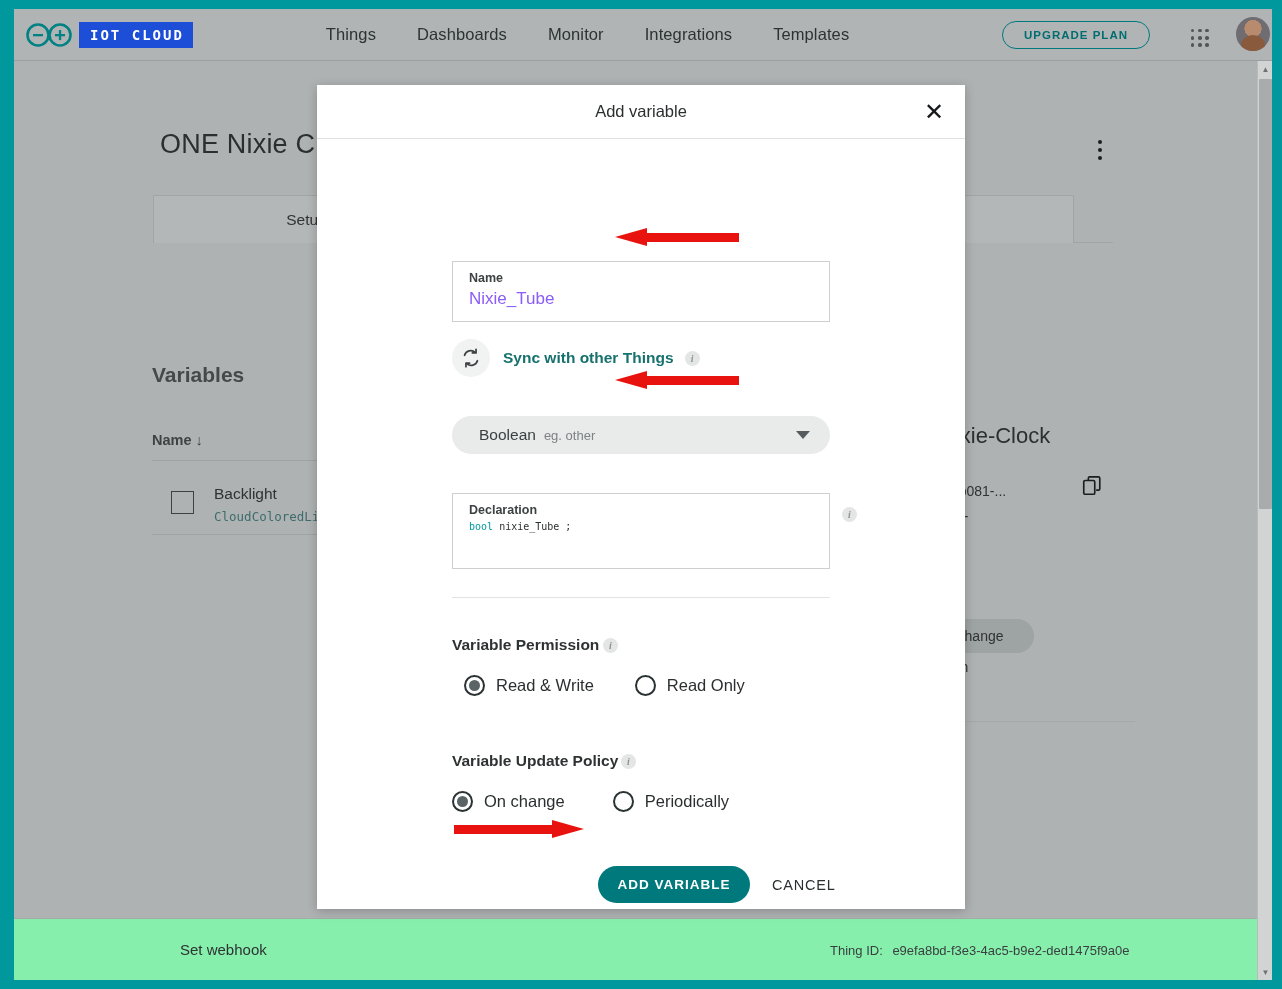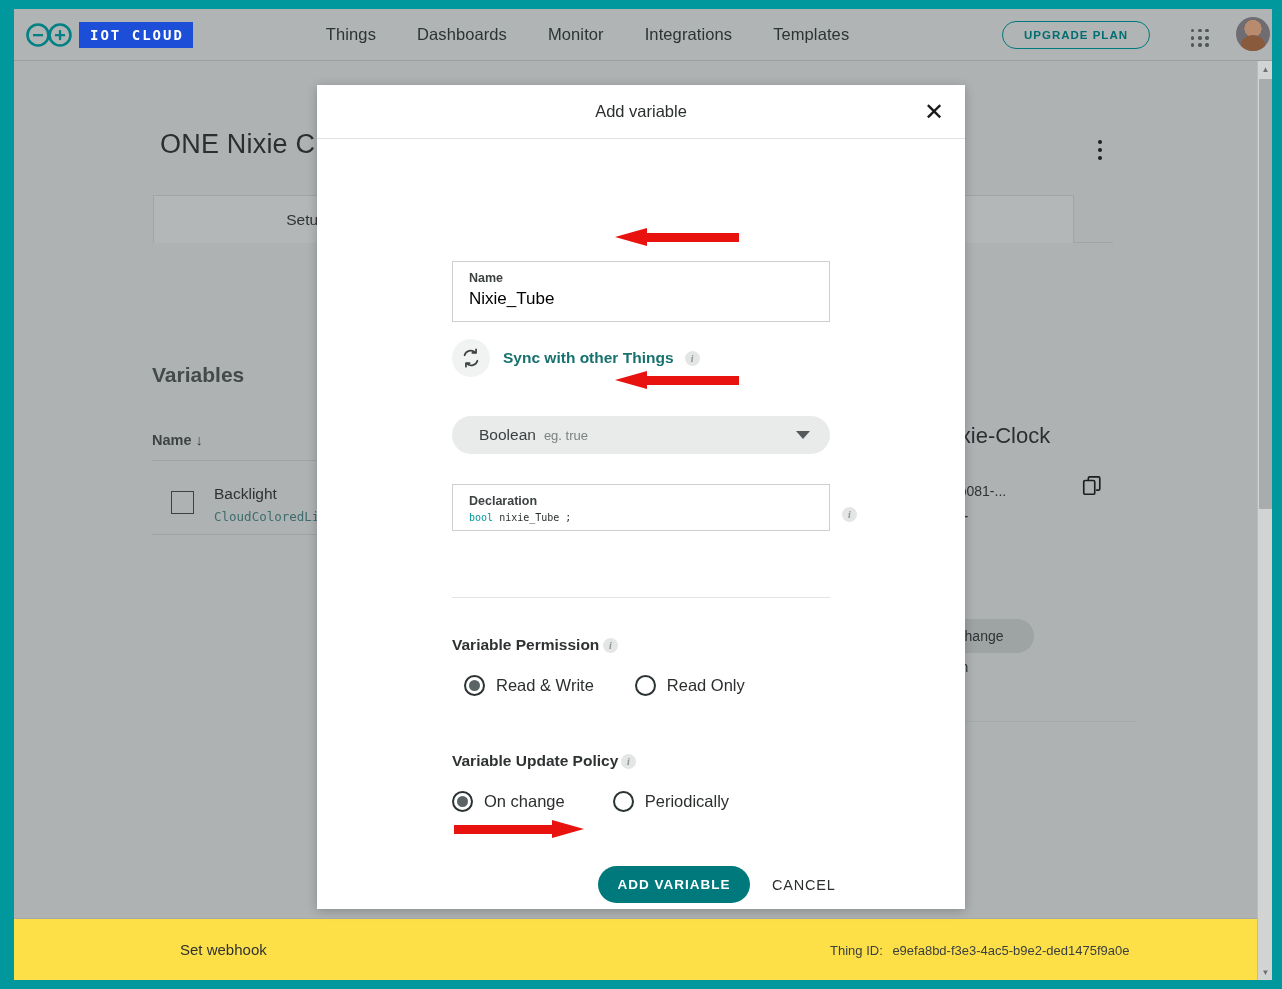--- a/index.html
+++ b/index.html
@@ -142,21 +142,21 @@
   }
   #device-detach { position:absolute; left:120px; top:296px; font-size:14px; color:#2f3334;}
   #panel-divider { position:absolute; left:0px; top:358px; width:331px; height:1px; background:#a4a9aa;}
   #net-label { position:absolute; left:0px; top:494px; font-size:15px; color:#2f3334;}
   #net-secret { position:absolute; left:20px; top:522px; font-size:15px; letter-spacing:2px; color:#2f3334;}
   #net-change { position:absolute; left:70px; top:588px; font-size:14px; color:#4d5253;}
 
   
   #bottombar {
     position:absolute; left:0; bottom:0; width:1258px; height:62px;
-    border-top:1px solid #a4a9aa; background:#fde047;
+    border-top:1px solid #a4a9aa; background:#86efac;
   }
   #set-webhook {
     position:absolute; left:166px; top:22px; font-size:15px; color:#2e3233; cursor:pointer;
   }
   #thing-id-wrap {
     position:absolute; left:816px; top:24px; font-size:13px; color:#3a3f40;
   }
   #thing-id-label { color:#3a3f40; }
   #thing-id-value { margin-left:6px; color:#3a3f40; }
 
@@ -194,21 +194,21 @@
     display:flex; align-items:center; justify-content:center;
     font-size:24px; color:#17181a; cursor:pointer; line-height:1;
   }
   #modal-body { position:relative; height:770px; }
 
   .field-box {
     position:absolute; border:1px solid #cfcfcf; background:#fff;
   }
   #name-field { left:135px; top:122px; width:378px; height:61px; }
   #name-label { position:absolute; left:16px; top:9px; font-size:12.5px; font-weight:700; color:#3d4243; }
-  #name-value  { position:absolute; left:16px; top:27px; font-size:17px; color:#000000; }
+  #name-value  { position:absolute; left:16px; top:27px; font-size:17px; color:#8b5cf6; }
 
   #sync-row { position:absolute; left:135px; top:200px; display:flex; align-items:center; }
   #sync-icon-circle {
     width:38px; height:38px; border-radius:50%; background:#f1f2f2;
     display:flex; align-items:center; justify-content:center;
   }
   #sync-label {
     margin-left:13px; font-size:15.5px; font-weight:700; color:#17726f; cursor:pointer;
   }
   .info-badge {
@@ -227,21 +227,21 @@
     display:flex; align-items:center;
   }
   #type-name { margin-left:27px; font-size:15.5px; color:#3a3f40; }
   #type-hint { margin-left:8px; font-size:13px; color:#7d8283; }
   #type-caret {
     position:absolute; right:20px; top:15px;
     width:0; height:0; border-left:7px solid transparent; border-right:7px solid transparent;
     border-top:8px solid #555b5c;
   }
 
-  #decl-field { left:135px; top:345px; width:378px; height:47px; }
+  #decl-field { left:135px; top:354px; width:378px; height:76px; }
   #decl-label { position:absolute; left:16px; top:9px; font-size:12.5px; font-weight:700; color:#3d4243; }
   #decl-code {
     position:absolute; left:16px; top:27px;
     font-family:"DejaVu Sans Mono", monospace; font-size:10px; color:#2b2f30;
   }
   #decl-kw { color:#00979d; }
   #decl-info { position:absolute; left:525px; top:368px; }
 
   #decl-divider { position:absolute; left:135px; top:458px; width:378px; height:1px; background:#e3e3e3; }
 
@@ -423,21 +423,21 @@
               <path d="M17.5 2.5v4h-4" fill="none" stroke="#3d4243" stroke-width="1.9" stroke-linecap="round" stroke-linejoin="round"></path>
               <path d="M6.5 21.5v-4h4" fill="none" stroke="#3d4243" stroke-width="1.9" stroke-linecap="round" stroke-linejoin="round"></path>
             </svg>
           </div>
           <div id="sync-label">Sync with other Things</div>
           <span class="info-badge" id="sync-info">i</span>
         </div>
 
         <div id="type-select">
           <span id="type-name">Boolean</span>
-          <span id="type-hint">eg. true</span>
+          <span id="type-hint">eg. other</span>
           <span id="type-caret"></span>
         </div>
 
         <div class="field-box" id="decl-field">
           <div id="decl-label">Declaration</div>
           <div id="decl-code">
             <span id="decl-kw">bool</span>
             <span>nixie_Tube ;</span>
           </div>
         </div>

